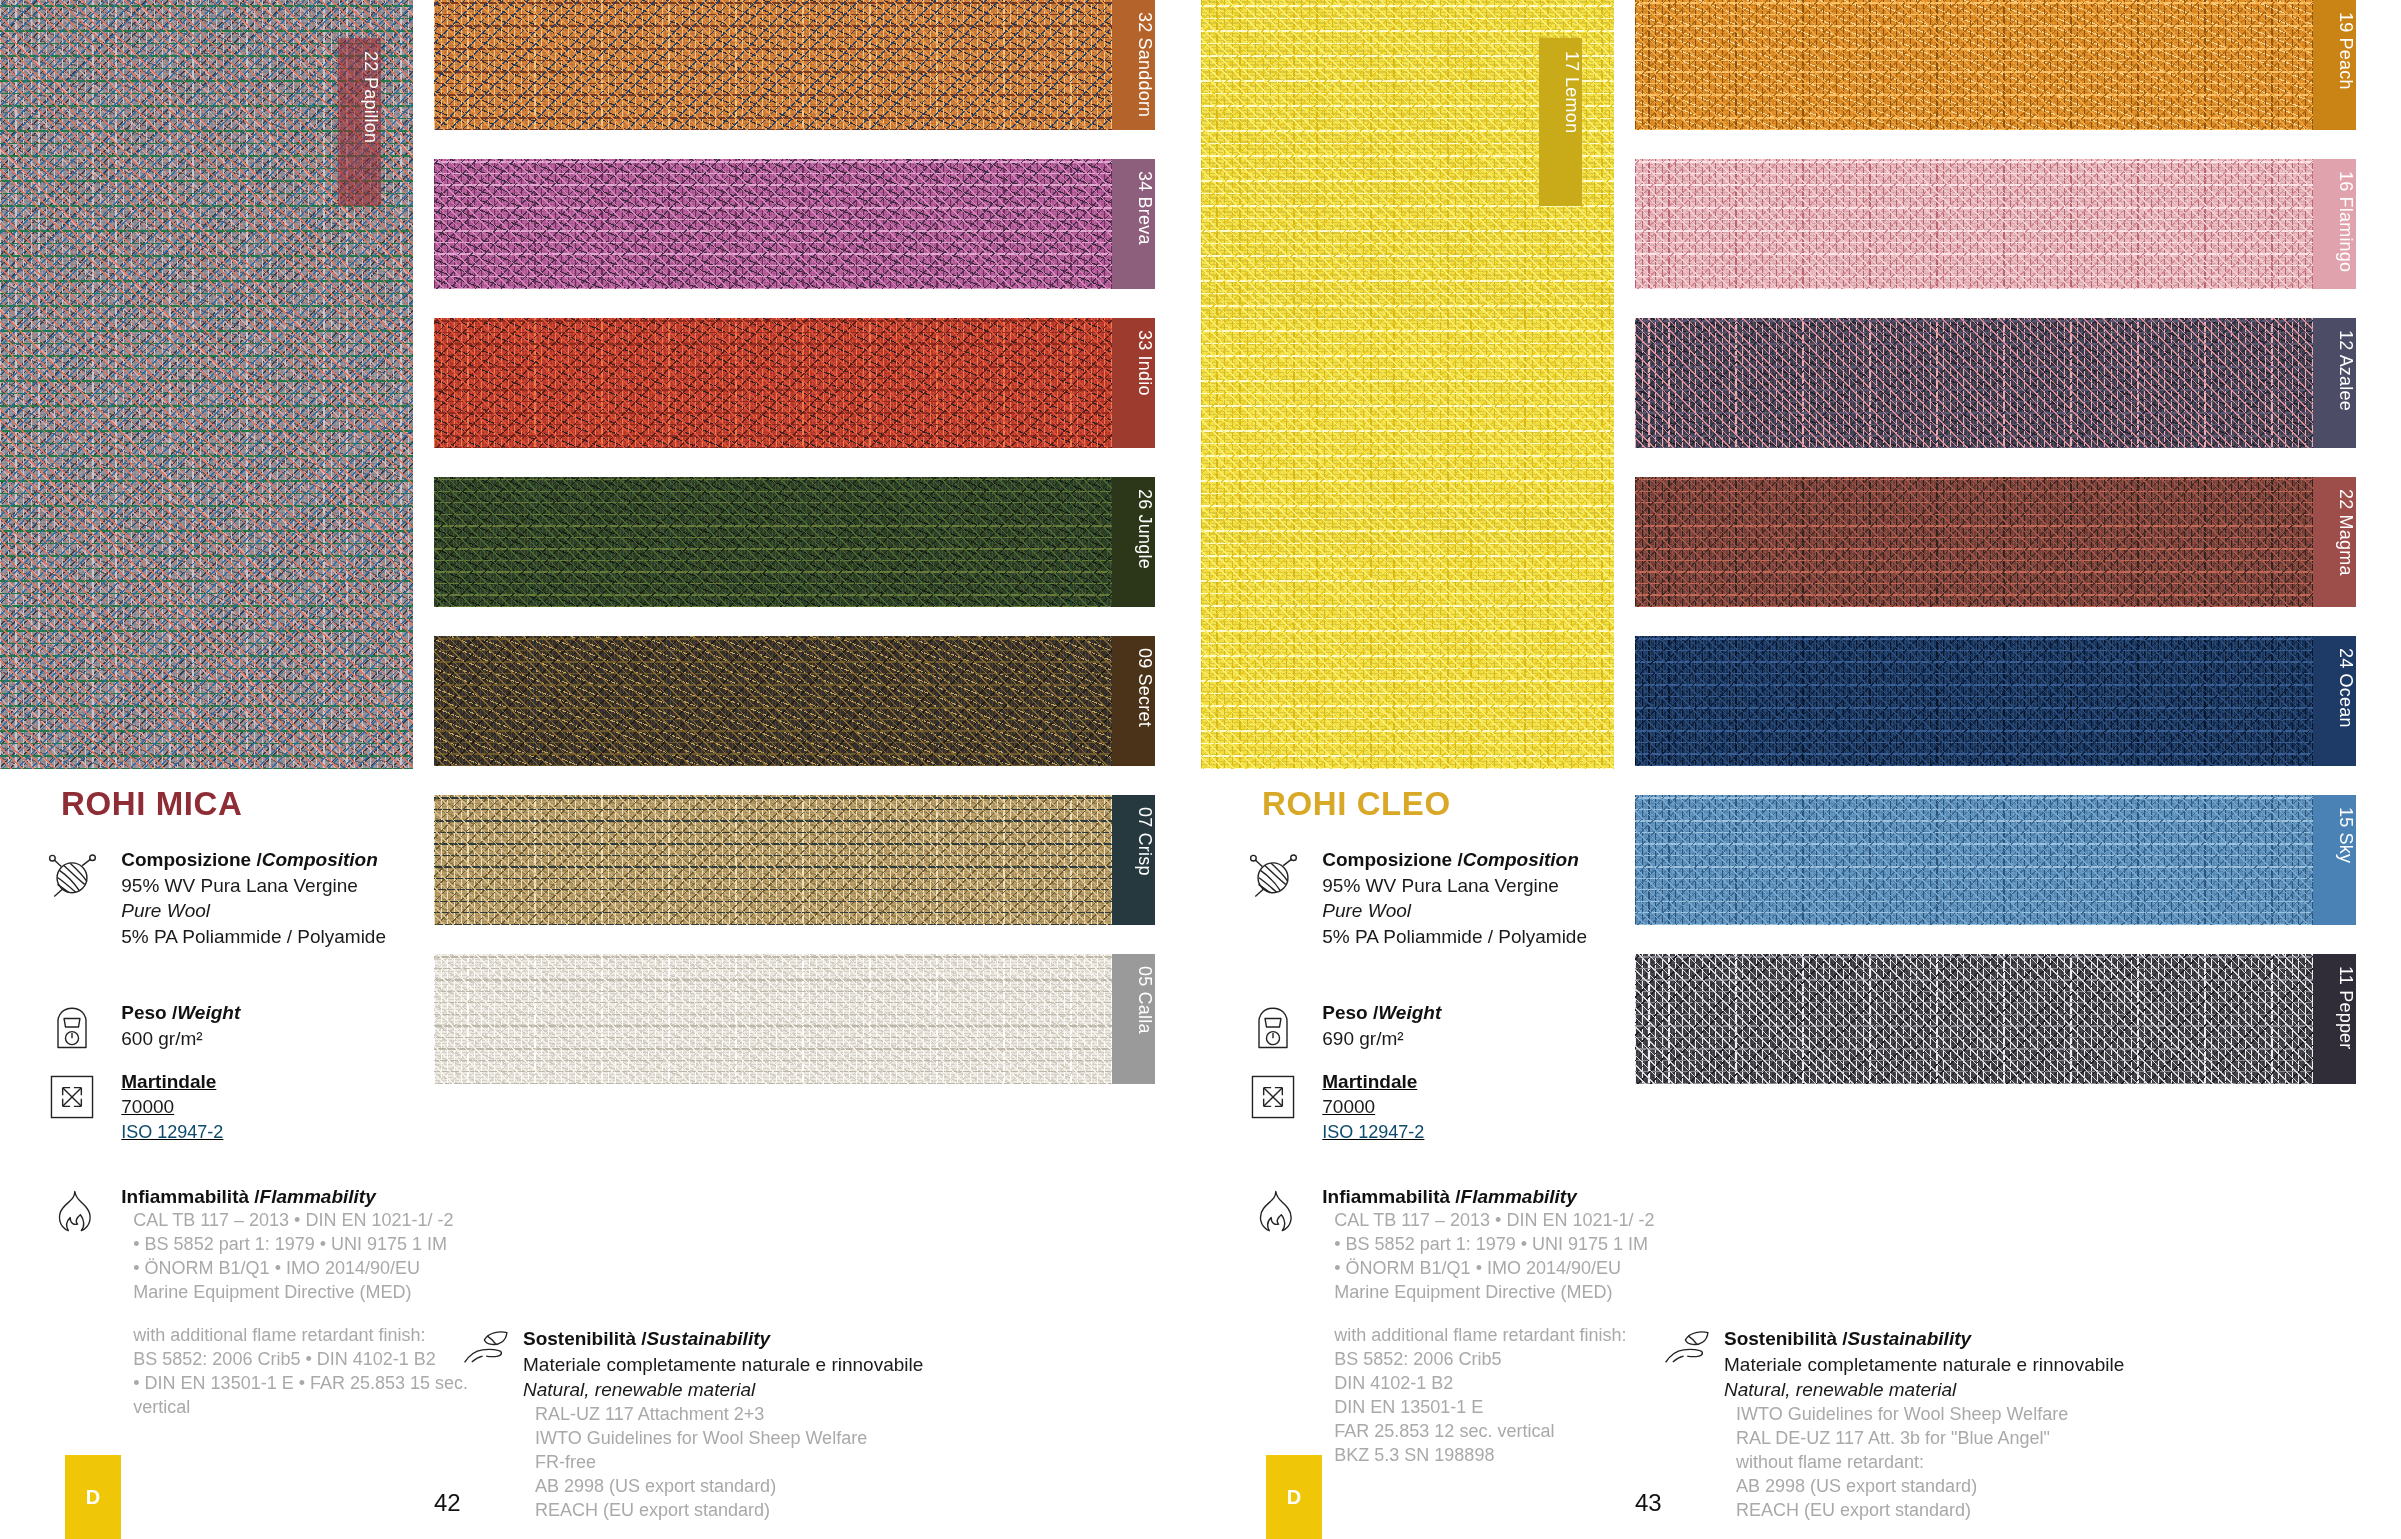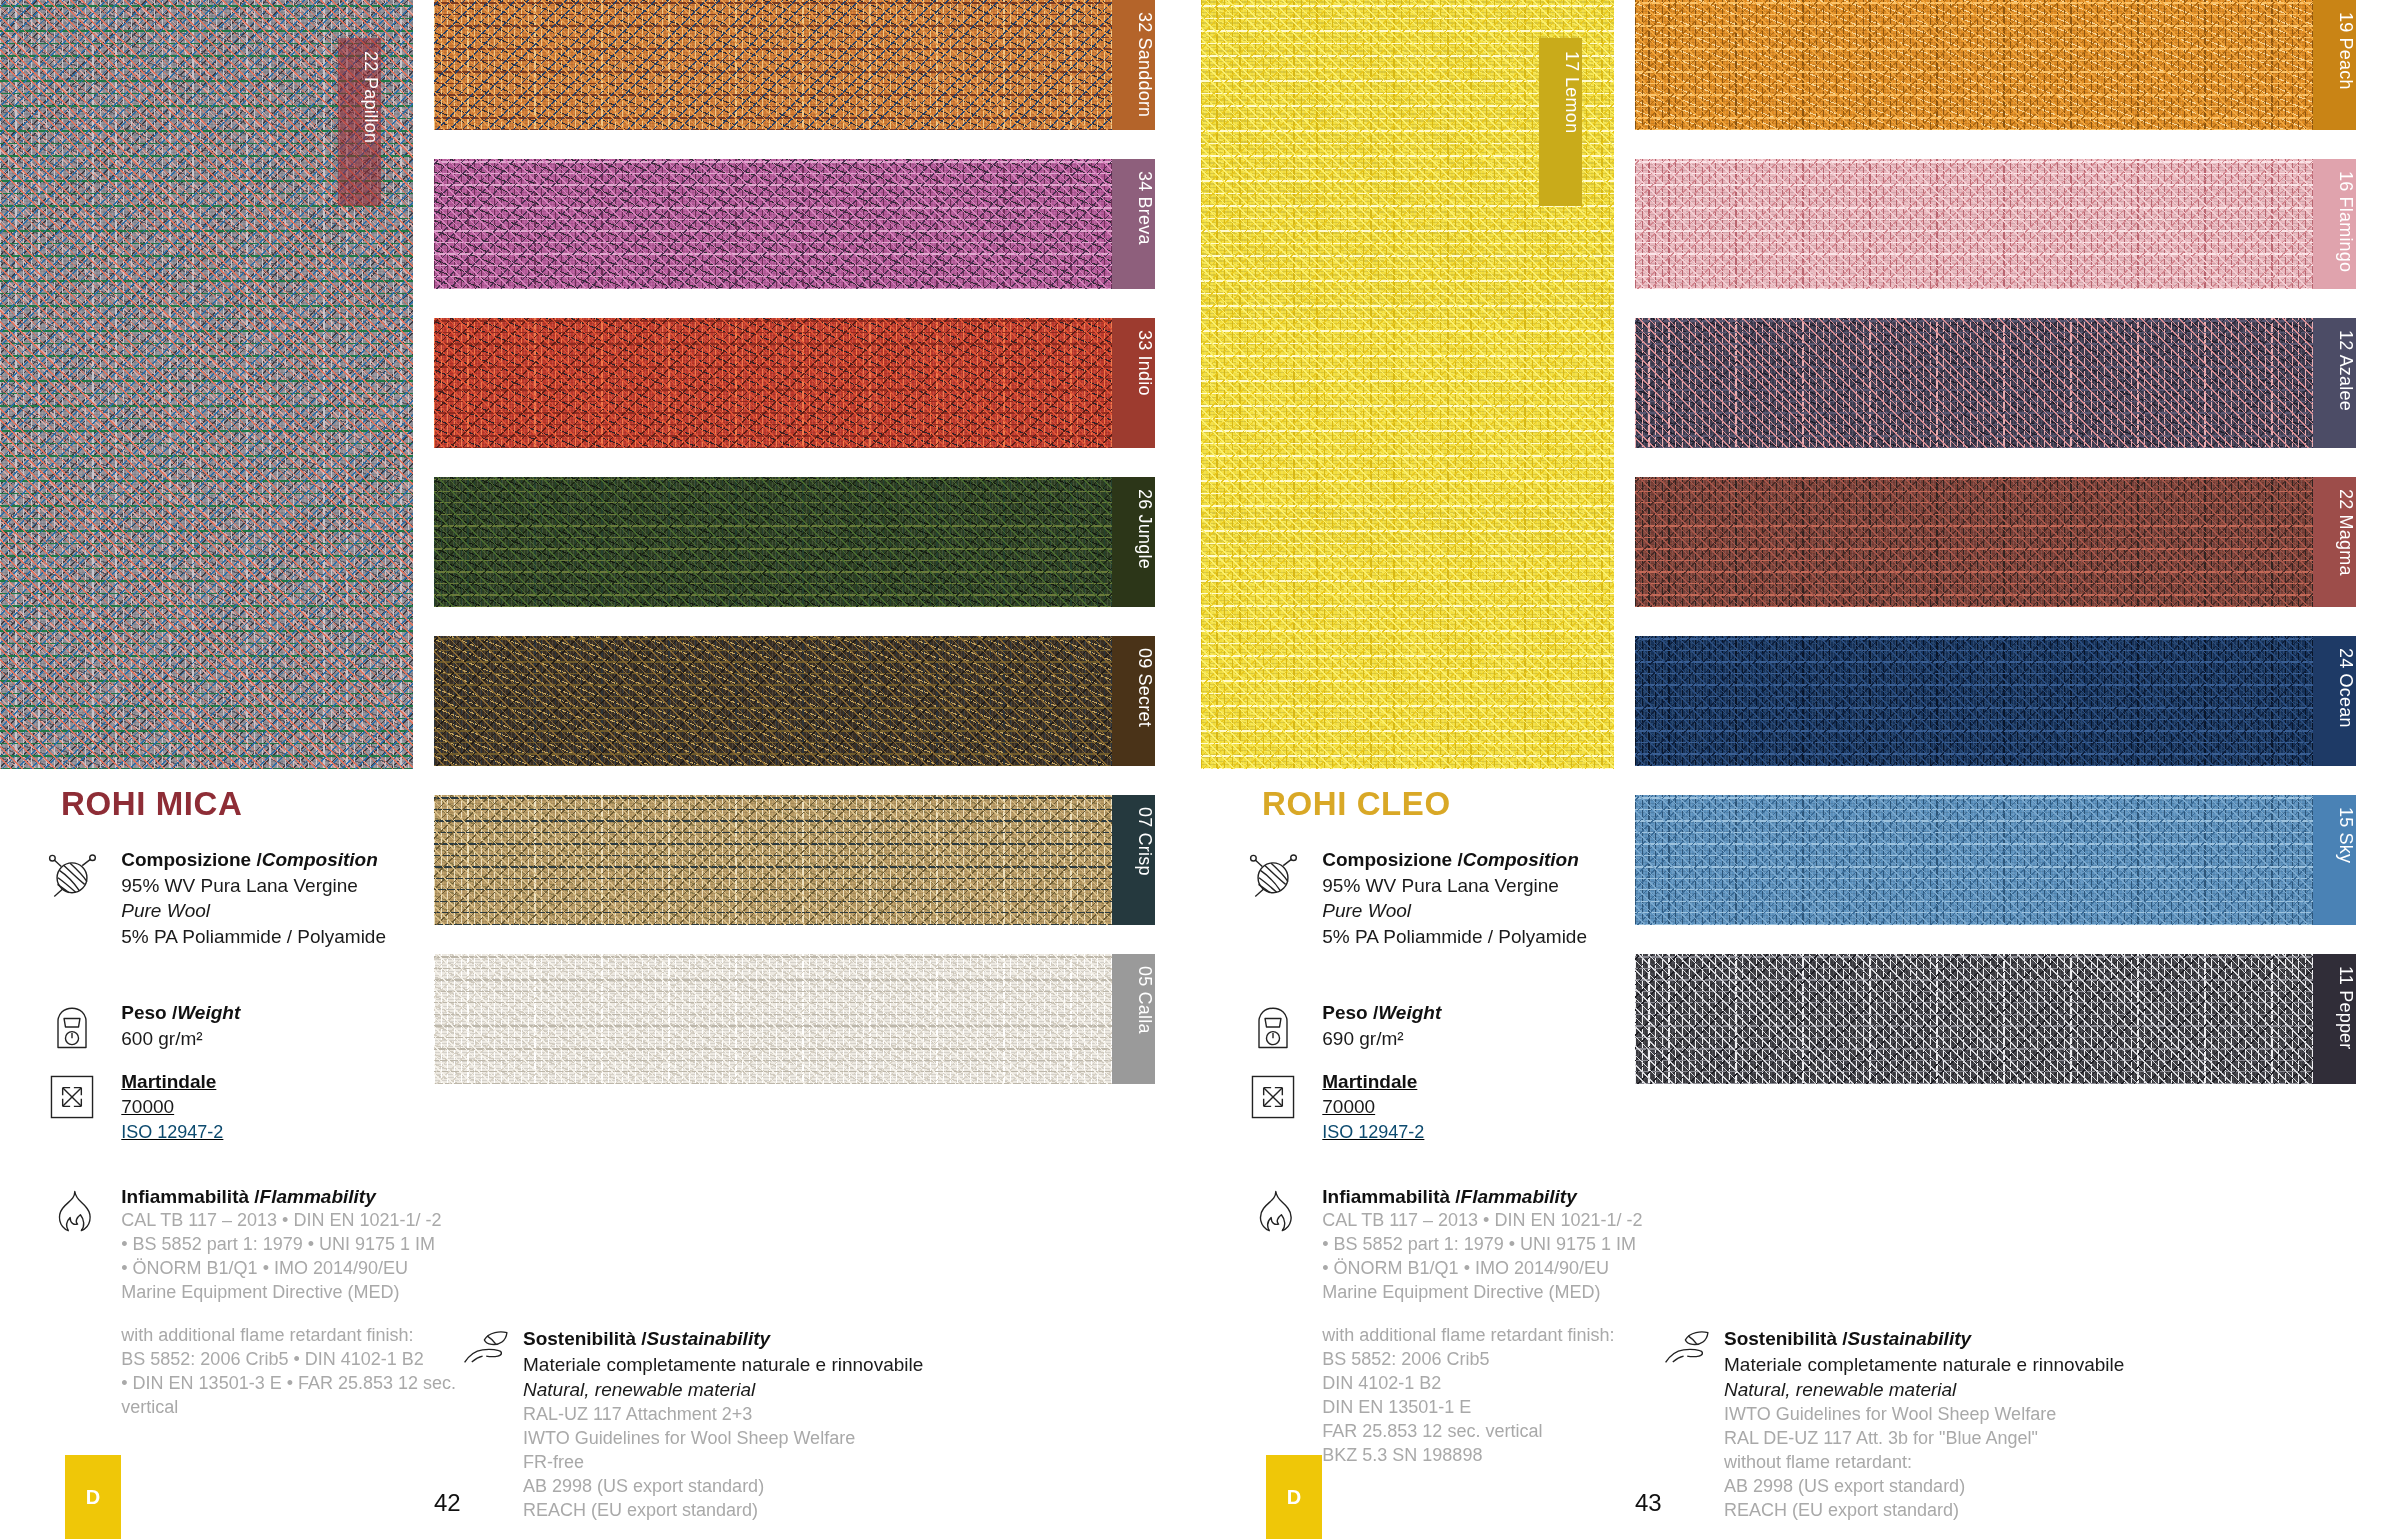--- a/index.html
+++ b/index.html
@@ -48,21 +48,21 @@
   
   .specs { position: absolute; left: 44px; top: 845px; width: 365px; }
   .spec-row { position: relative; display: flex; gap: 17.3px; }
   .spec-ico { width: 60px; min-width: 60px; padding-top: 1.9px; }
   .spec-ico svg { display: block; width: 56px; height: 56px; }
   .spec-body { padding-top: 1.9px; }
   .spec-head { font-size: 19px; font-weight: bold; color: #111; line-height: 1.35; white-space: nowrap; }
   .spec-head i { font-weight: bold; font-style: italic; }
   .spec-line { font-size: 19px; color: #1a1a1a; line-height: 1.36; white-space: nowrap; }
   .spec-line.it { font-style: italic; }
-  .spec-line.sm { font-size: 18px; color: #a9a9a9; line-height: 1.33; }
+  .spec-line.sm { font-size: 18px; color: #a9a9a9; line-height: 1.33; margin-left: 12px; }
   .spec-line.gry { font-size: 18px; color: #0c4a6e; }
 
   .r-comp { margin-bottom: 46px; }
   .r-weight { margin-bottom: 13px; align-items: center; }
   .r-mart { margin-bottom: 37px; text-decoration: underline; }
 
   
   .sustain { position: absolute; width: 452px; display: flex; gap: 2px; }
   .sustain .spec-ico svg { width: 54px; height: 44px; }
 
@@ -194,21 +194,21 @@
           </div>
       <div class="spec-body">
             <div class="spec-head"><span>Infiammabilità /</span><i>Flammability</i></div>
             <div class="spec-line sm">CAL TB 117 – 2013 • DIN EN 1021-1/ -2</div>
             <div class="spec-line sm">• BS 5852 part 1: 1979 • UNI 9175 1 IM</div>
             <div class="spec-line sm">• ÖNORM B1/Q1 • IMO 2014/90/EU</div>
             <div class="spec-line sm">Marine Equipment Directive (MED)</div>
             <div style="height:19px"></div>
             <div class="spec-line sm">with additional flame retardant finish:</div>
             <div class="spec-line sm">BS 5852: 2006 Crib5 • DIN 4102-1 B2</div>
-            <div class="spec-line sm">• DIN EN 13501-3 E • FAR 25.853 12 sec.</div>
+            <div class="spec-line sm">• DIN EN 13501-1 E • FAR 25.853 15 sec.</div>
             <div class="spec-line sm">vertical</div>
           </div>
     </div>
       </div>
       <div class="sustain" style="left: 461px; top: 1324px;">
         <div class="spec-ico">
           <svg viewBox="0 0 60 48" fill="none" stroke="#222" stroke-width="1.5">
       <path d="M26 15 C31 6 44 5 51 7 C50 16 43 21 34 20 C30 19.5 27 17.5 26 15 Z" stroke-linejoin="round"></path>
       <path d="M29 10.5 C33 13 36 16 38.5 19.5"></path>
       <path d="M4 40 C9 32 16 27 24 26 C31 25 37 25.5 42 27 C46 28 46 32 41 33 C37 33.8 31 33.5 28 33"></path>

